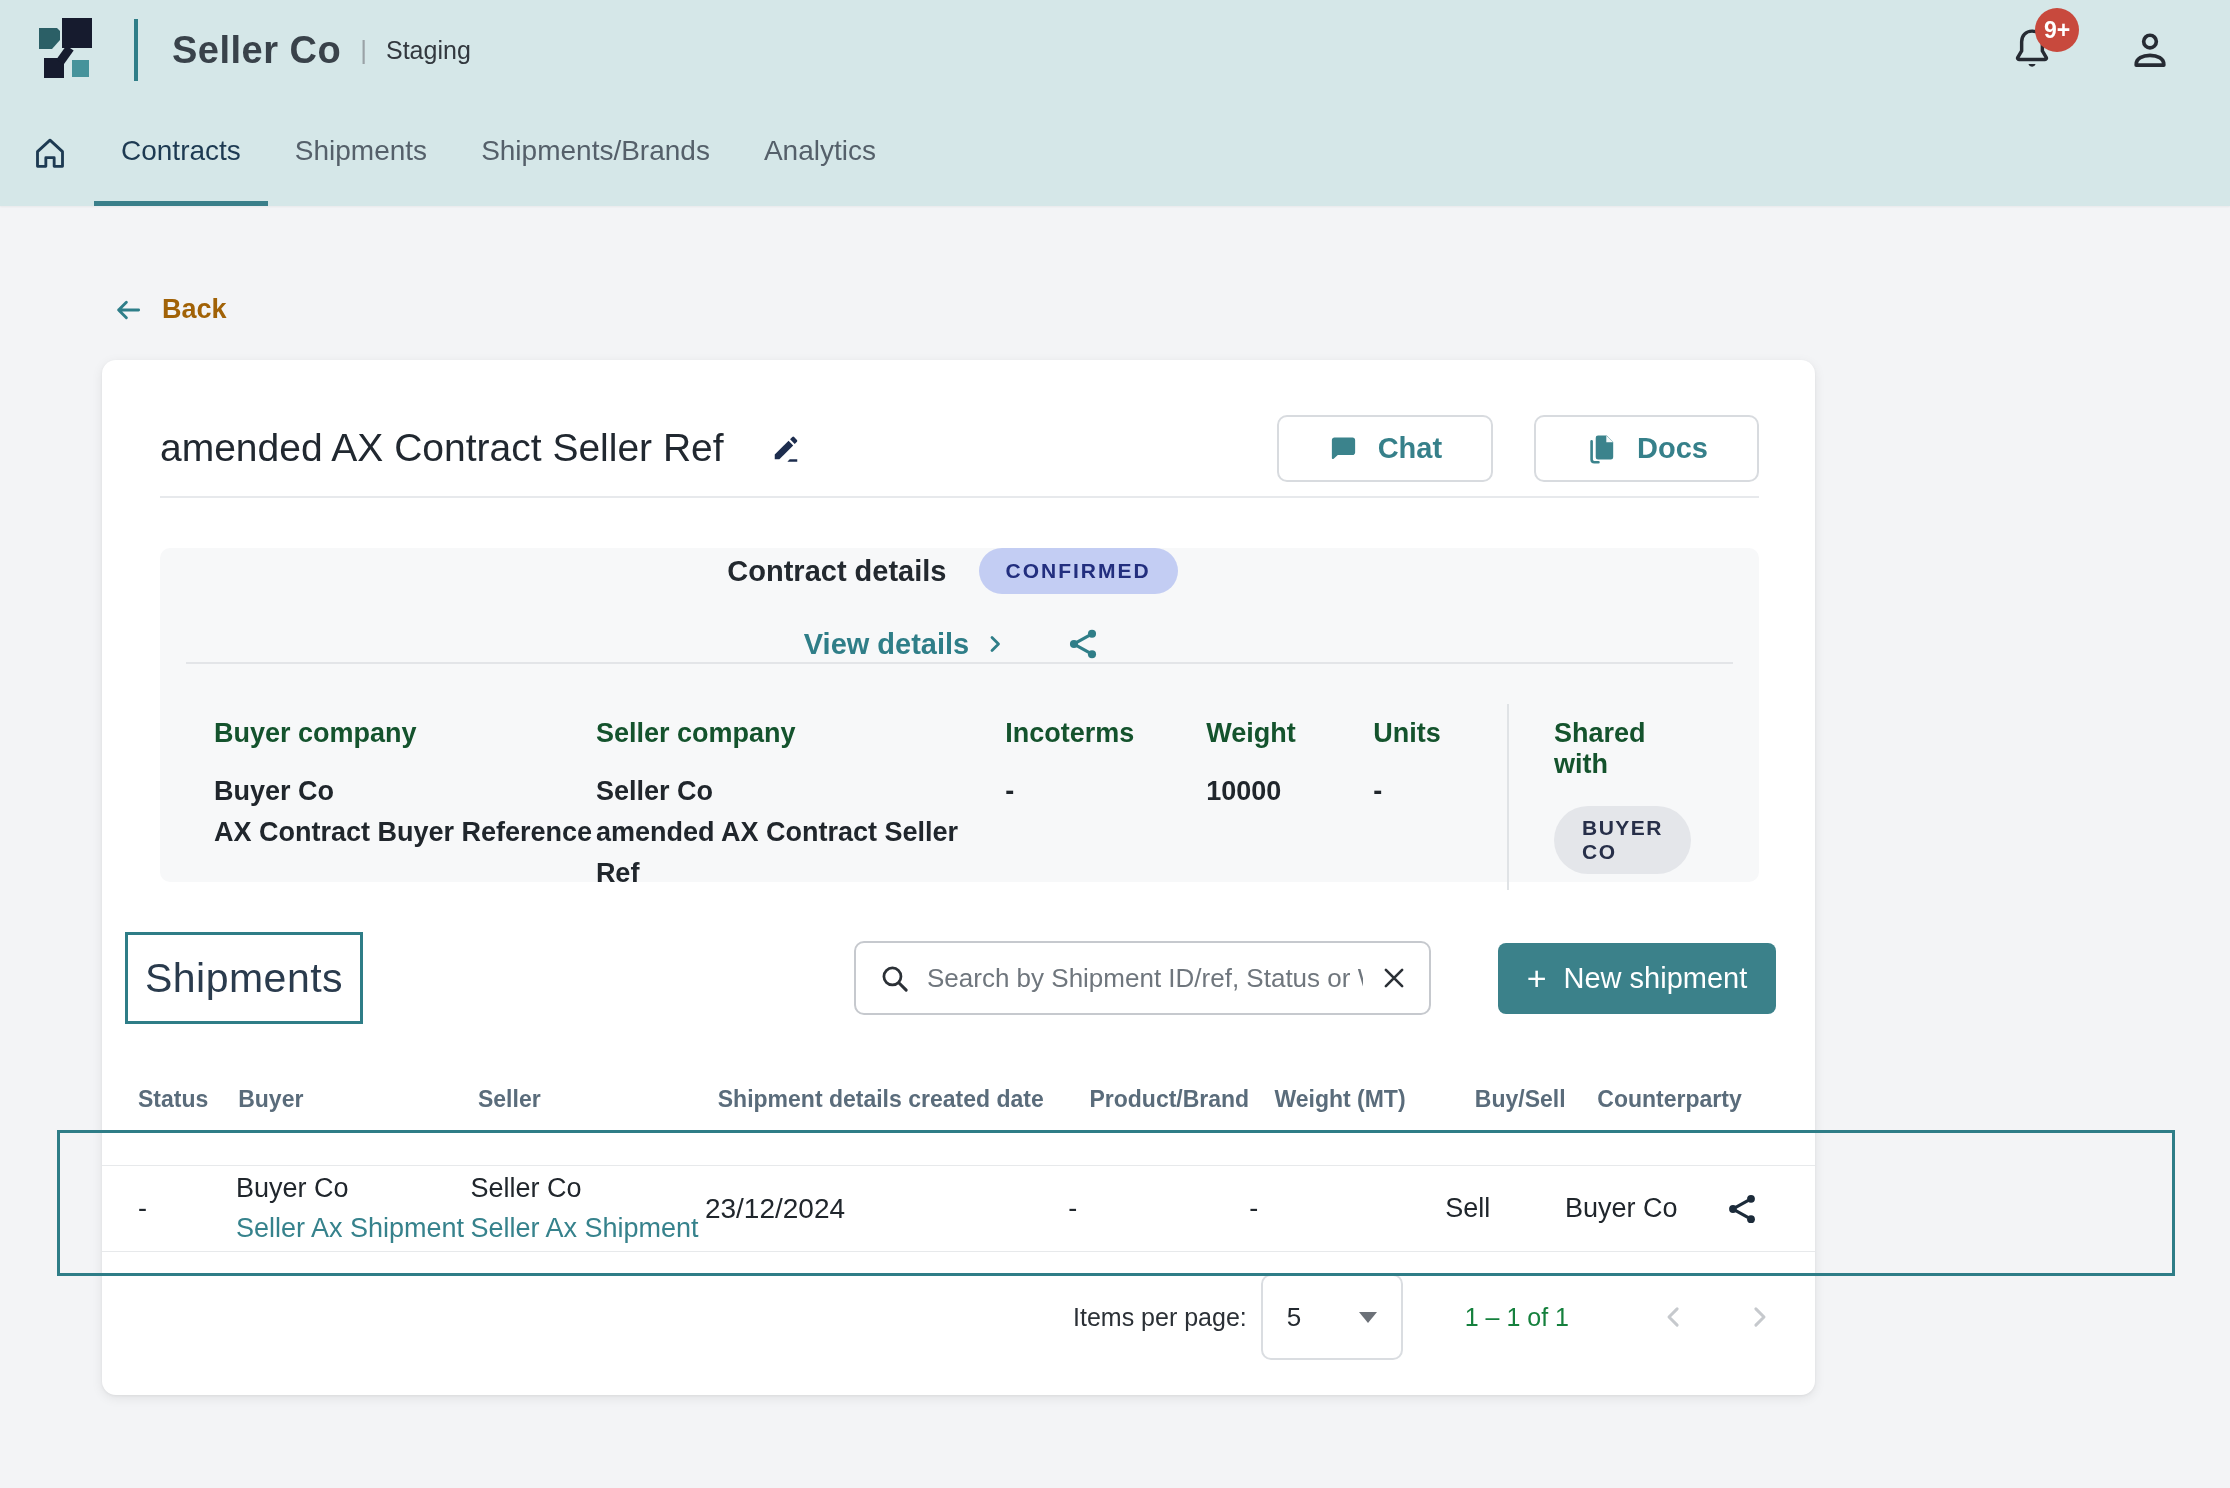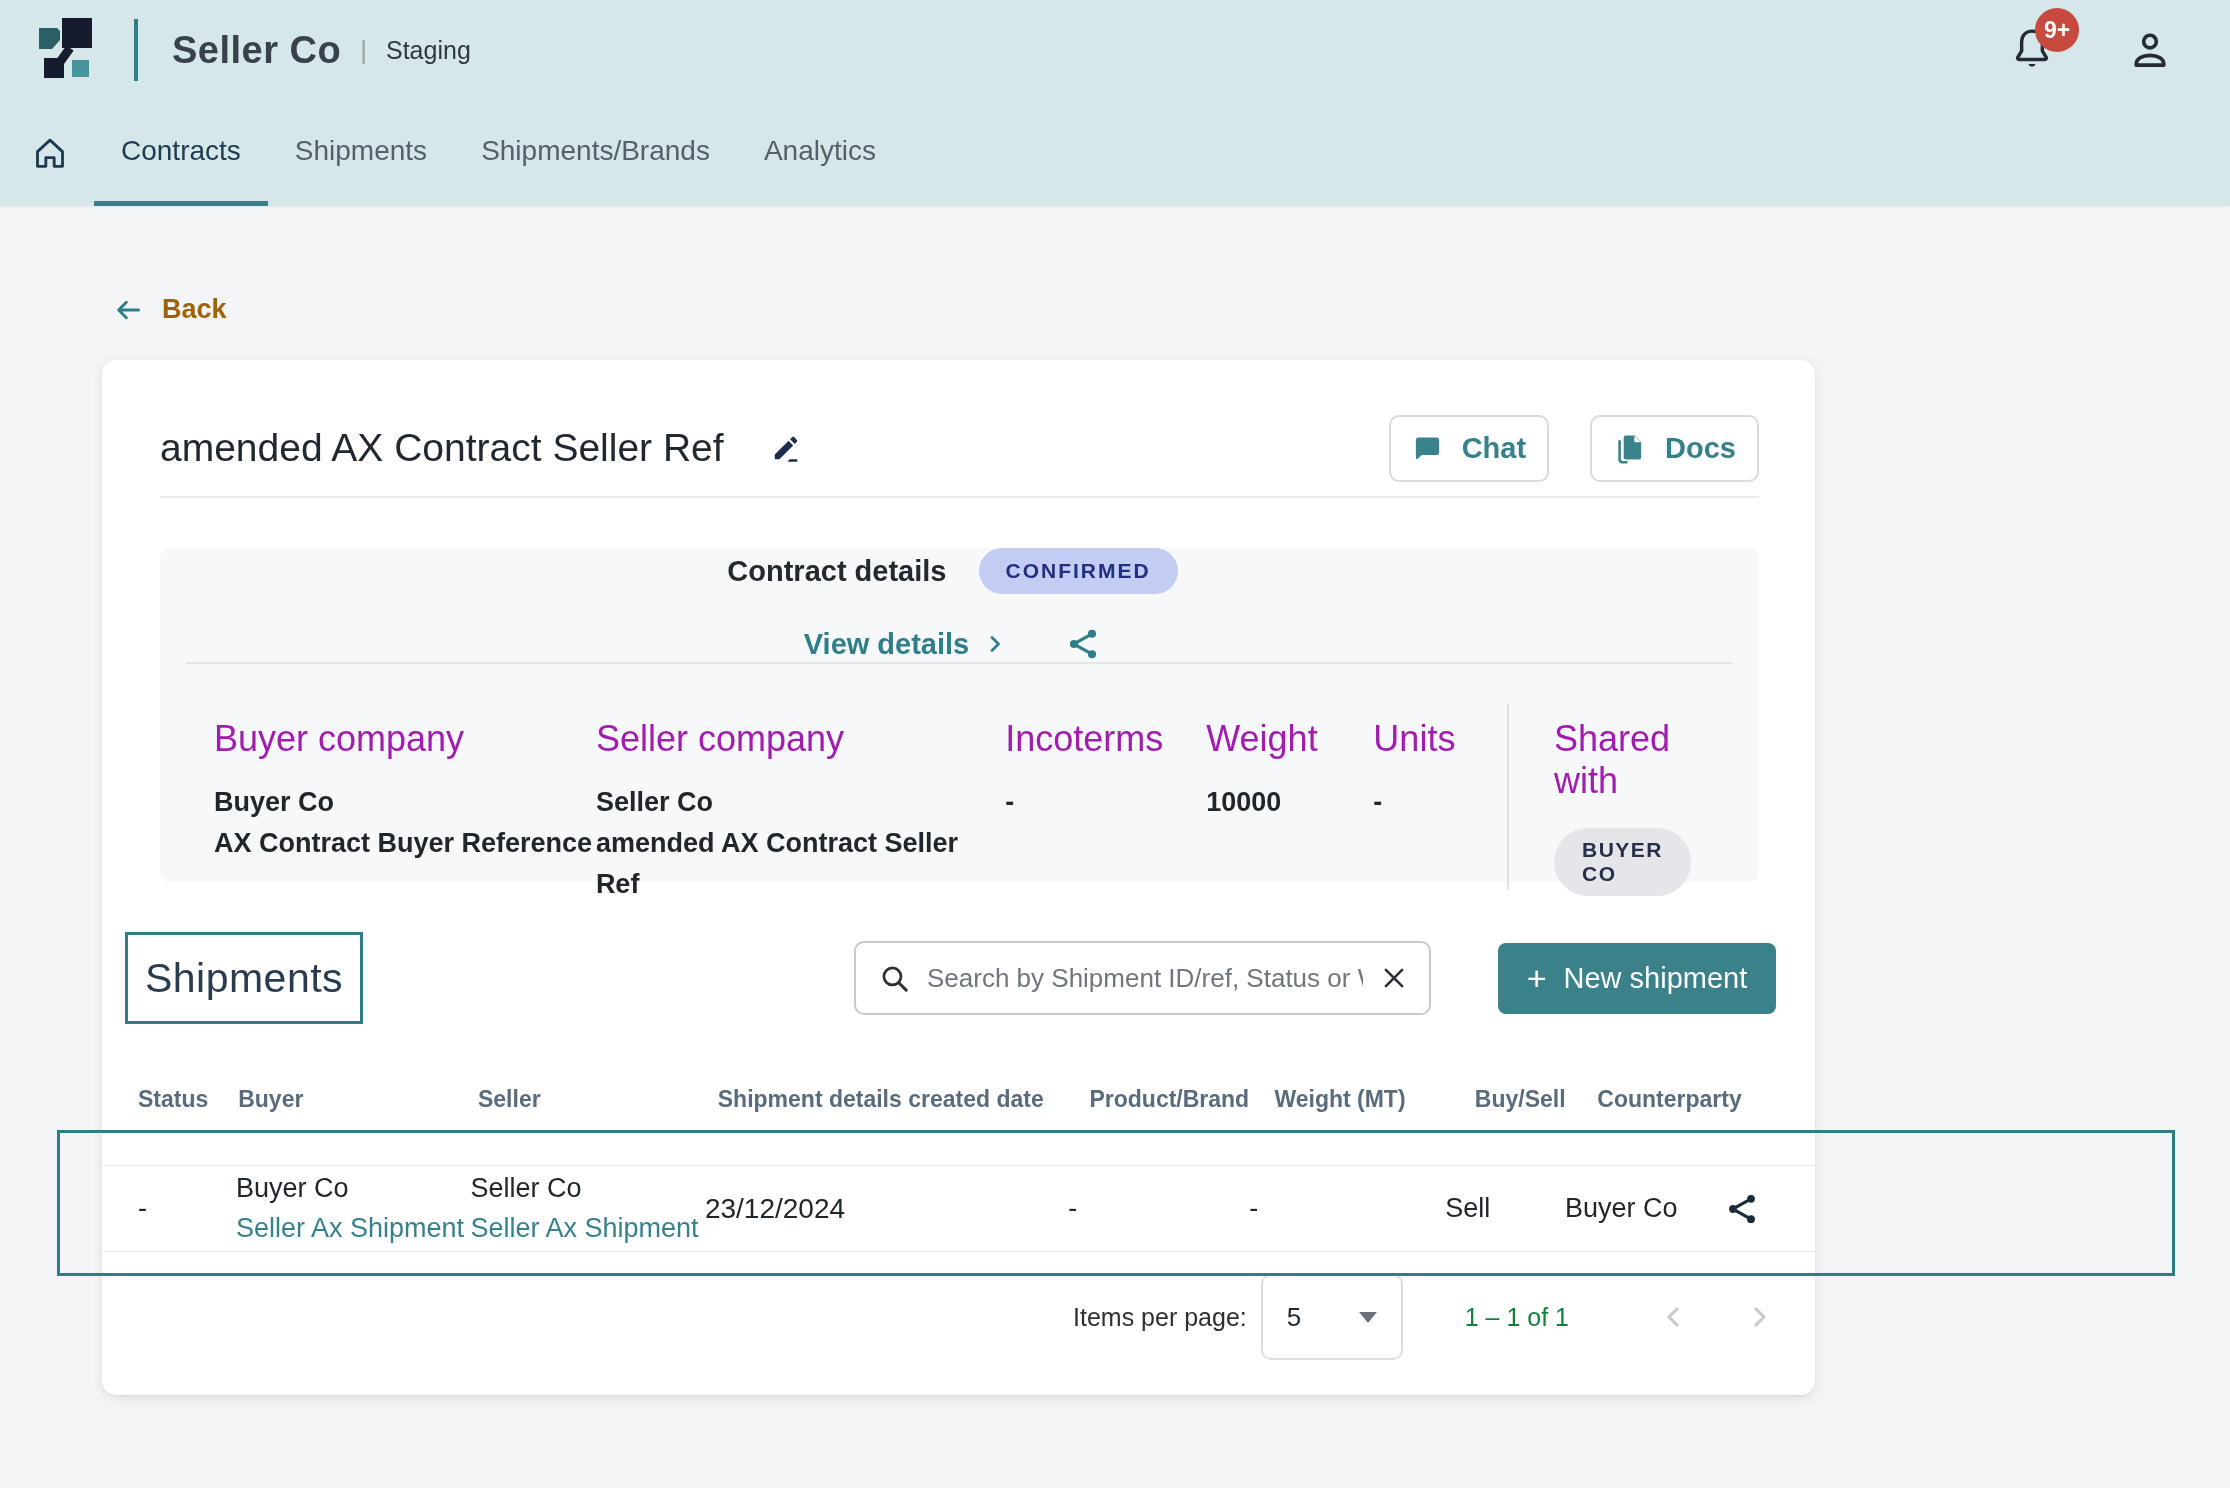--- a/index.html
+++ b/index.html
@@ -56,21 +56,21 @@
     box-shadow:0 3px 12px rgba(0,0,0,.08), 0 1px 3px rgba(0,0,0,.05);
     padding:50px 56px 0 58px;
   }
   .title-row { display:flex; align-items:center; justify-content:space-between; height:76px; }
   .title-wrap { display:flex; align-items:center; gap:44px; }
   .contract-title { font-size:39px; font-weight:500; color:#212830; }
   .edit-btn { cursor:pointer; display:flex; }
   .action-buttons { display:flex; gap:41px; }
   .outline-btn {
     display:flex; align-items:center; gap:19px;
-    height:67px; padding:0 21px;
+    height:67px; padding:0 49px;
     background:#fff; border:2px solid #d8dbdf; border-radius:10px;
     color:#36808a; font-size:29px; font-weight:700;
     font-family:"Liberation Sans", sans-serif; cursor:pointer;
   }
   .title-divider { height:2px; background:#e7e9ec; margin-top:10px; }
   
   .details-panel {
     margin-top:50px; height:334px;
     background:#f7f8f9; border-radius:10px;
     padding:0 68px 0 54px;
@@ -87,21 +87,21 @@
   .view-details { display:flex; align-items:center; gap:14px; color:#2f7e88; font-weight:700; font-size:29px; cursor:pointer; }
   .panel-share { margin-left:58px; cursor:pointer; display:flex; }
   .panel-divider { height:2px; background:#e3e5e8; margin:0 -42px 0 -28px; }
   .fields-row { display:flex; align-items:flex-start; margin-top:54px; }
   .fcol { }
   .fcol-buyer  { width:473px; }
   .fcol-seller { width:507px; }
   .fcol-inco   { width:249px; }
   .fcol-weight { width:207px; }
   .fcol-units  { width:166px; }
-  .flabel { font-size:36px; color:#a21caf; }
+  .flabel { font-size:27px; color:#14532d;font-weight:bold; }
   .fvalue { margin-top:22px; font-size:27px; font-weight:700; color:#20262c; line-height:41px; }
   .vdivider { width:2px; background:#e0e3e6; height:186px; margin-top:-14px; }
   .shared-col { flex:1; display:flex; flex-direction:column; align-items:center; padding-left:45px; }
   .chip {
     margin-top:26px; background:#e4e6ea; color:#272f49;
     font-size:21px; font-weight:700; letter-spacing:1.5px;
     padding:10px 28px; border-radius:999px;
   }
   
   .shipments-row { display:flex; align-items:center; justify-content:space-between; margin-top:50px; height:92px; }

